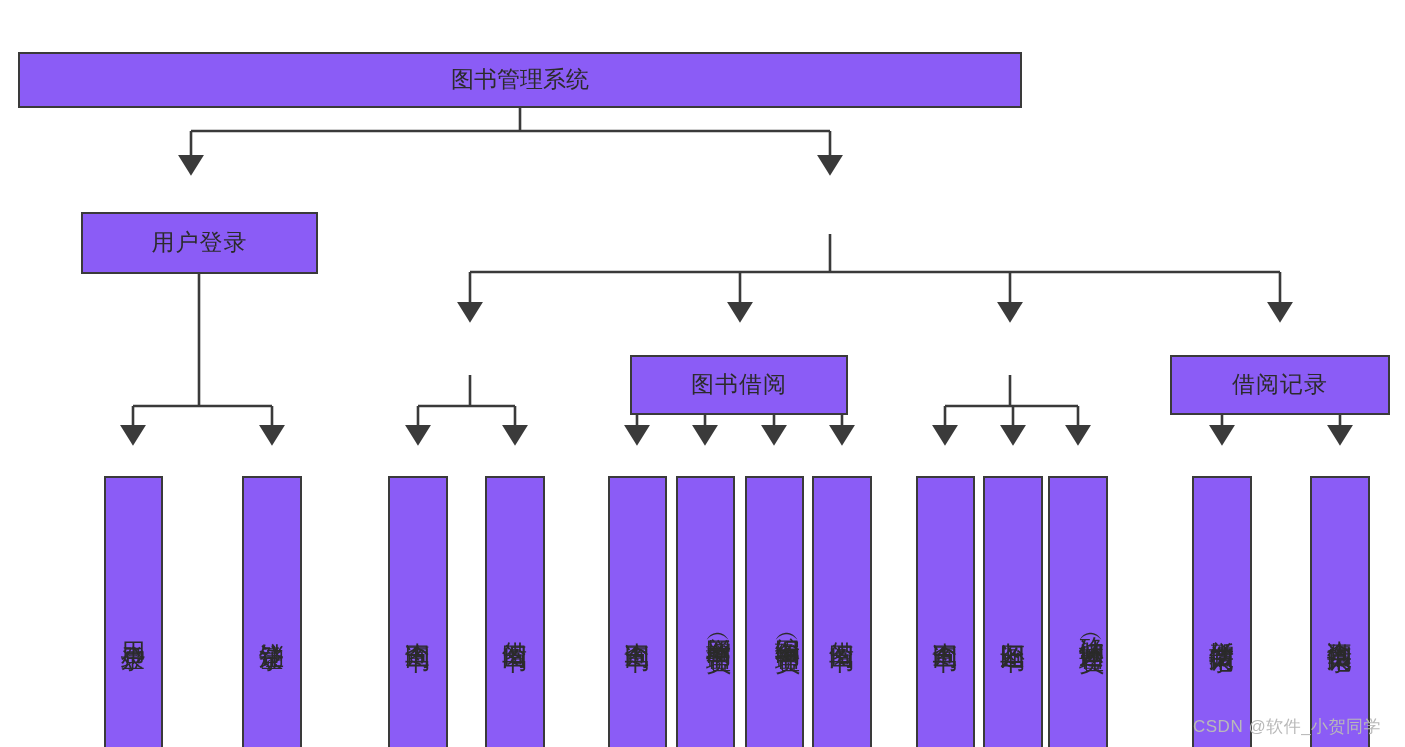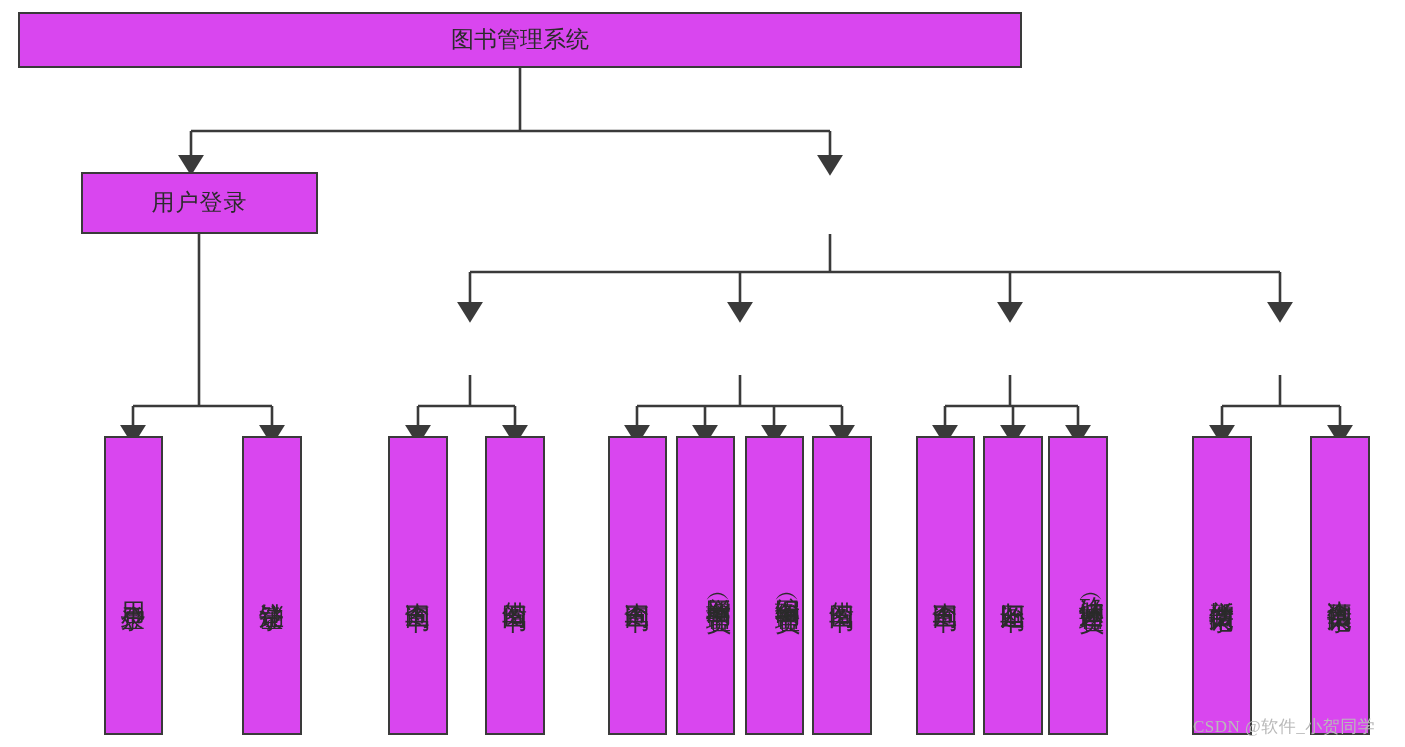--- a/index.html
+++ b/index.html
@@ -4,27 +4,28 @@
 <style>
   html,body{margin:0;padding:0;background:#ffffff;}
   body{width:1405px;height:747px;font-family:"Liberation Sans","DejaVu Sans",sans-serif;overflow:hidden;}
   #stage{position:relative;width:1405px;height:747px;background:#ffffff;}
   svg.wires{position:absolute;left:0;top:0;width:1405px;height:747px;pointer-events:none;}
 
   .node{
     position:absolute;
     box-sizing:border-box;
     border:2px solid #3a3a3a;
-    background:#d946ef;
+    background:#8b5cf6;
     color:#2b2b2b;
     display:flex;
     align-items:center;
     justify-content:center;
     text-align:center;
     line-height:1.12;
+    margin-top:40px;
   }
   .node.h{font-size:23px;letter-spacing:1px;}
   .node.root{font-size:23px;}
   .node.v{
     writing-mode:vertical-rl;
     text-orientation:upright;
     font-size:25px;
     letter-spacing:2px;
     padding:6px 0;
   }
@@ -91,34 +92,36 @@
       <path d="M1222,406 L1340,406"></path>
       <path d="M1222,406 L1222,428" marker-end="url(#arw)"></path>
       <path d="M1340,406 L1340,428" marker-end="url(#arw)"></path>
     </g>
   </svg>
 
   <div class="node root" style="left:18px;top:12px;width:1004px;height:56px;">图书管理系统</div>
 
   <div class="node h" style="left:81px;top:172px;width:237px;height:62px;">用户登录</div>
 
+  <div class="node h" style="left:630px;top:315px;width:218px;height:60px;">图书借阅</div>
+  <div class="node h" style="left:1170px;top:315px;width:220px;height:60px;">借阅记录</div>
 
   <div class="node v" style="left:104px;top:436px;width:59px;height:299px;">用户登录</div>
   <div class="node v" style="left:242px;top:436px;width:60px;height:299px;">注销登录</div>
 
   <div class="node v" style="left:388px;top:436px;width:60px;height:299px;">查询图书</div>
   <div class="node v" style="left:485px;top:436px;width:60px;height:299px;">借阅图书</div>
 
   <div class="node v" style="left:608px;top:436px;width:59px;height:299px;">查询图书</div>
   <div class="node v topal" style="left:676px;top:436px;width:59px;height:299px;">新增图书（管理员）</div>
   <div class="node v topal" style="left:745px;top:436px;width:59px;height:299px;">编辑图书（管理员）</div>
   <div class="node v" style="left:812px;top:436px;width:60px;height:299px;">借阅图书</div>
 
   <div class="node v" style="left:916px;top:436px;width:59px;height:299px;">查询图书</div>
   <div class="node v" style="left:983px;top:436px;width:60px;height:299px;">归还图书</div>
   <div class="node v topal" style="left:1048px;top:436px;width:60px;height:299px;">确认归还（管理员）</div>
 
   <div class="node v" style="left:1192px;top:436px;width:60px;height:299px;">新增借阅记录</div>
   <div class="node v" style="left:1310px;top:436px;width:60px;height:299px;">查询借阅记录</div>
 
-  <div class="watermark" style="left:1193px;top:715px;font-family:Liberation Serif, serif;">CSDN @软件_小贺同学</div>
+  <div class="watermark" style="left:1193px;top:715px;">CSDN @软件_小贺同学</div>
 
 </div>
 
 </body></html>

